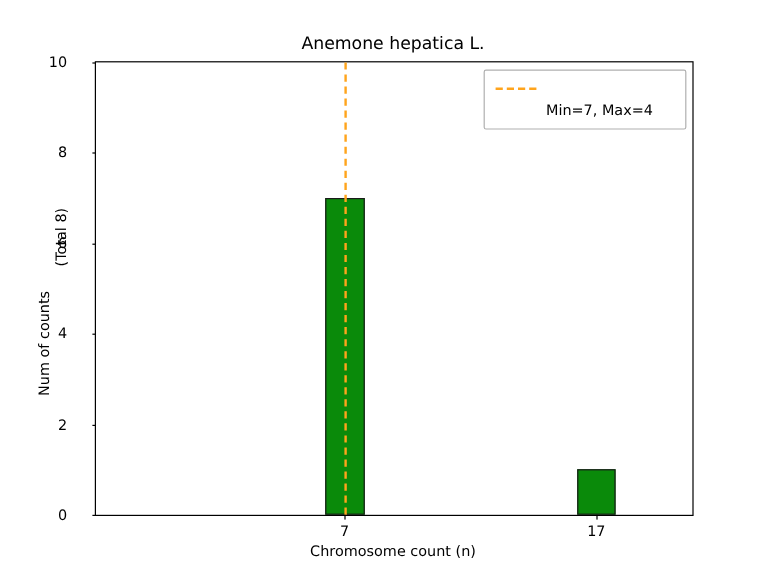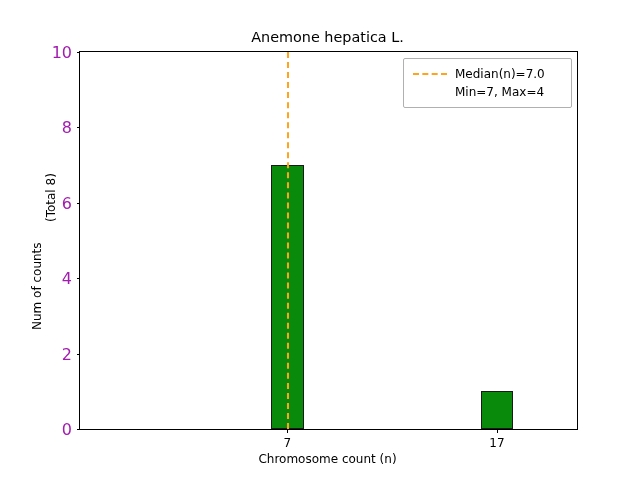--- a/index.html
+++ b/index.html
@@ -77,24 +77,24 @@
   .ytick-mark {
     position: absolute;
     left: -3.5px;
     width: 3.5px;
     height: 0;
     border-top: 1.1px solid #000000;
   }
   .ytick-label {
     position: absolute;
     right: 100%;
-    margin-right: 8px;
+    margin-right: 24px;
     transform: translateY(-50%);
-    font-size: 16px;
-    color: #a21caf;
+    font-size: 12px;
+    color: #000000;
     white-space: nowrap;
   }
   .ytick-wrap {
     position: absolute;
     left: 0;
     width: 0;
     height: 0;
   }
 
   
@@ -244,21 +244,20 @@
 
   <div class="ylabel-rot" id="ylabel-main">Num of counts</div>
 
   <div class="ylabel-rot" id="ylabel-sub">(Total 8)</div>
 
   <div id="legend">
     <div class="legend-row">
       <span class="legend-swatch">
         <span class="dash"></span>
       </span>
-      <span class="legend-text">Median(n)=7.0</span>
     </div>
     <div class="legend-row continuation">
       <span class="legend-swatch">
         
       </span>
       <span class="legend-text">Min=7, Max=4</span>
     </div>
   </div>
 
 </div>

